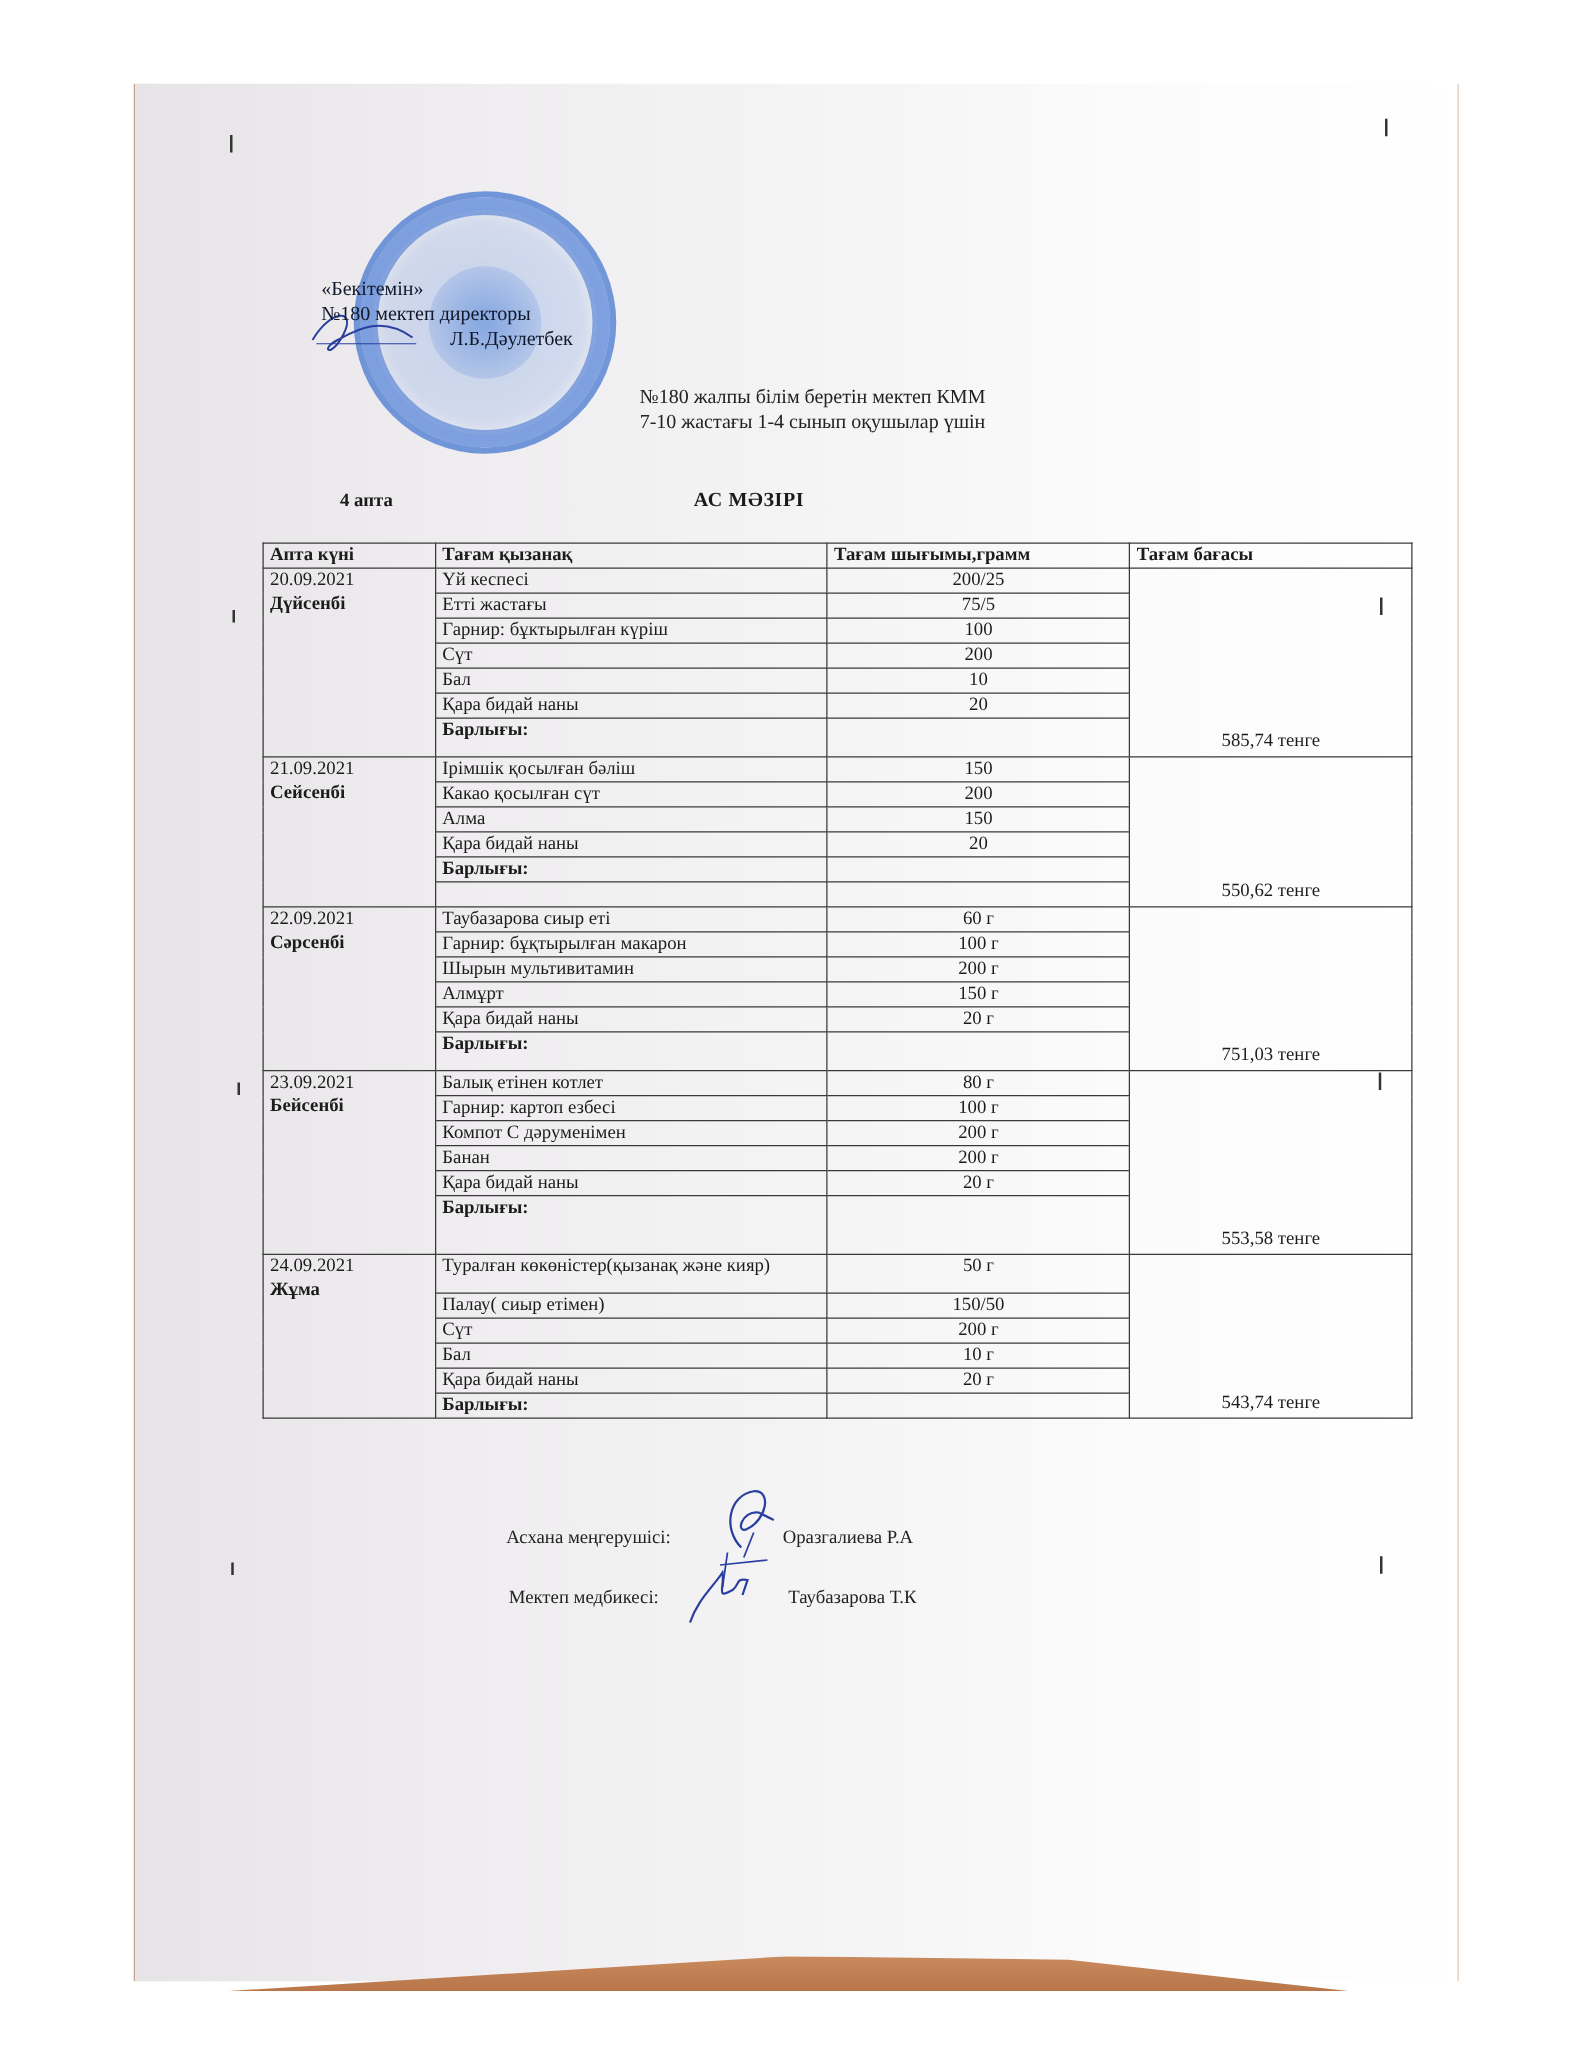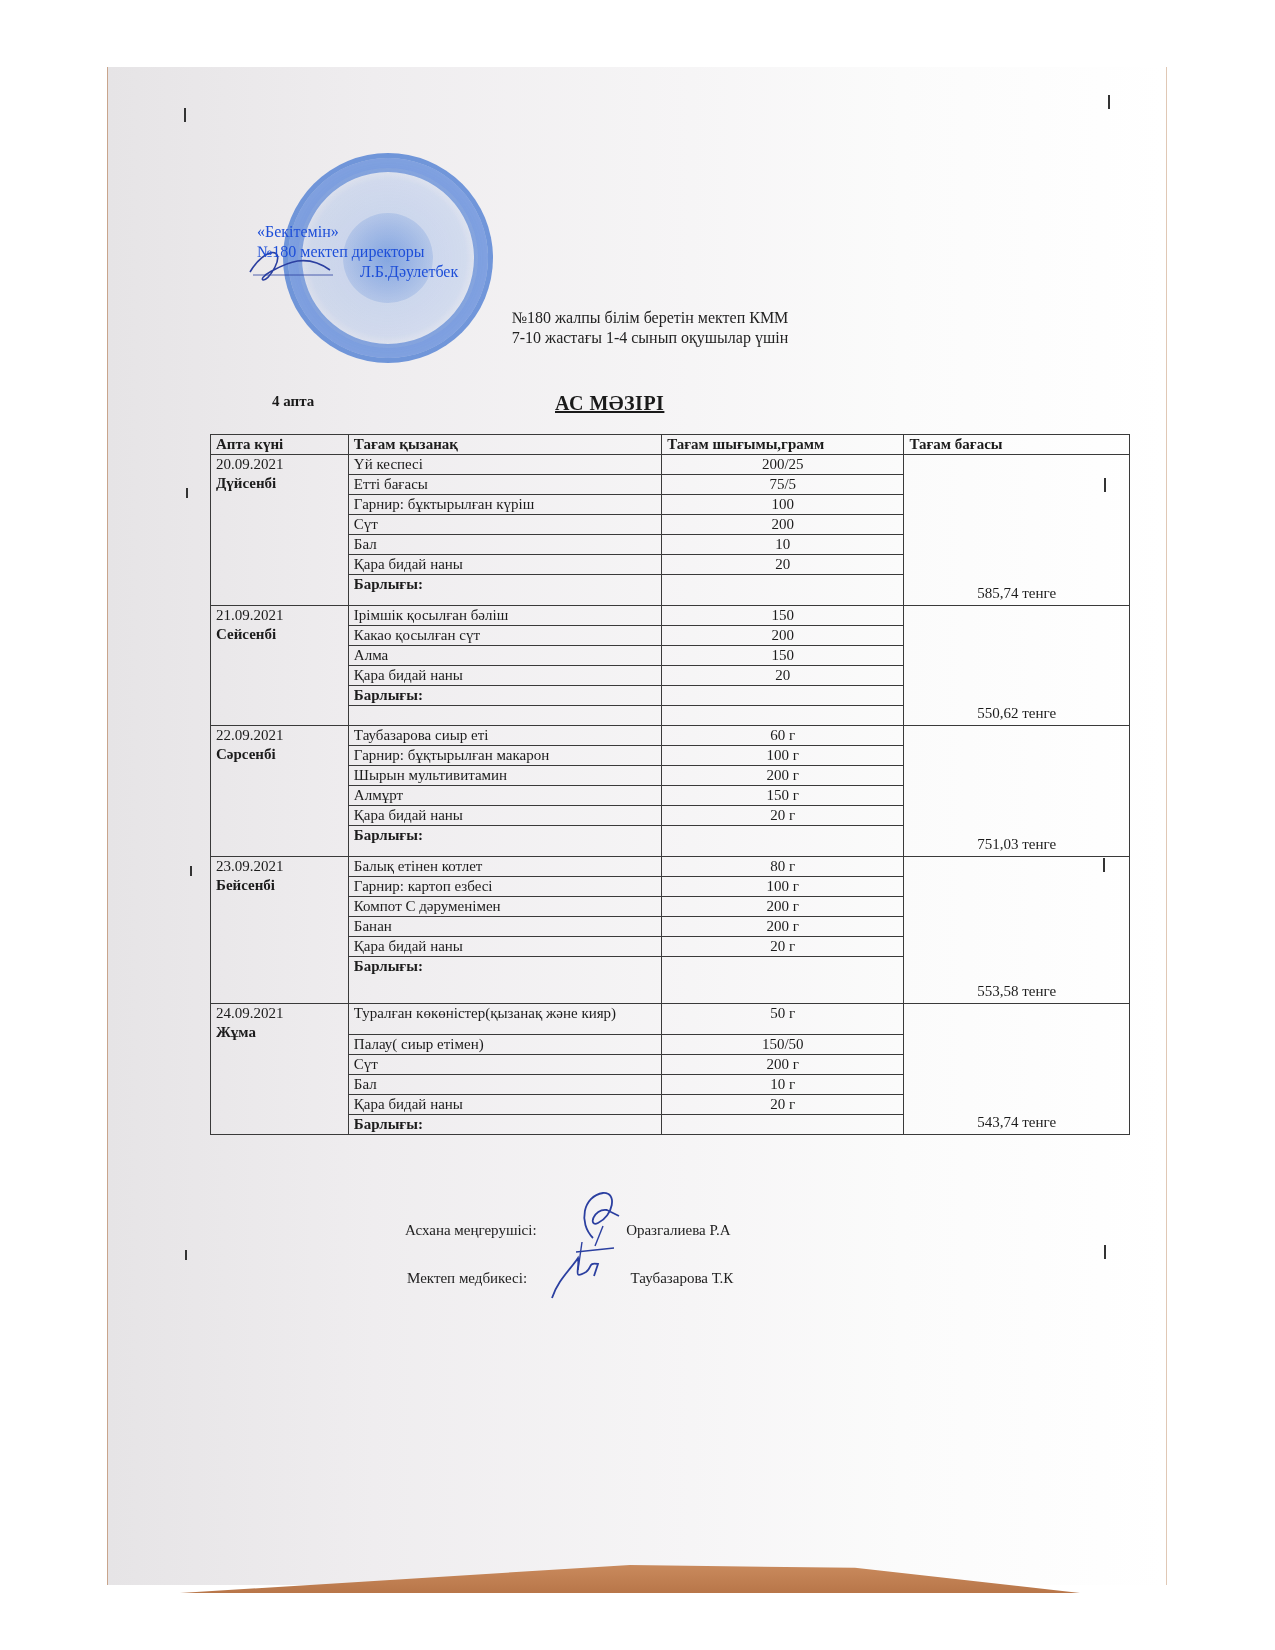--- a/index.html
+++ b/index.html
@@ -28,33 +28,33 @@
     box-shadow: inset 0 0 0 10px rgba(110,150,225,0.35), inset 0 0 0 14px rgba(70,120,210,0.6);
     background:radial-gradient(circle, rgba(120,160,230,0.35) 0%, rgba(120,160,230,0.25) 55%, rgba(255,255,255,0) 70%);
   }
   .stamp-inner {
     position:absolute; left:50%; top:50%; transform:translate(-50%,-50%);
     width:90px; height:90px; border-radius:50%;
     background:radial-gradient(circle, rgba(80,130,215,0.55) 0%, rgba(80,130,215,0.2) 70%);
   }
   .approve {
     position:absolute; left:257px; top:222px; font-size:16px; line-height:20px;
-    color:#1d4ed8;
+    color:#0f172a;
   }
   .approve div { white-space:nowrap; }
   .approve .name { padding-left:103px; }
   .sig-approve {
     position:absolute; left:245px; top:242px; width:90px; height:40px;
   }
   .header-block {
     position:absolute; left:420px; top:308px; width:460px; text-align:center;
     font-size:16px; line-height:20px; color:#222;
   }
   .week { position:absolute; left:272px; top:393px; font-size:15px;font-weight:bold; }
-  .menu-title { position:absolute; left:555px; top:392px; font-size:20px; font-weight:bold; letter-spacing:0.5px;text-decoration:underline; }
+  .menu-title { position:absolute; left:555px; top:392px; font-size:16px; font-weight:bold; letter-spacing:0.5px; }
 
   table.menu {
     position:absolute; left:210px; top:434px; width:920px;
     border-collapse:collapse; font-size:15px; color:#1c1c1c;
   }
   table.menu td, table.menu th {
     border:1px solid #3a3a3a; padding:0 5px; height:19px; line-height:19px;
     vertical-align:top; text-align:left;
   }
   table.menu th { font-weight:bold; }
@@ -131,21 +131,21 @@
       <tr>
         <td class="day" rowspan="7">
           <div>20.09.2021</div>
           <div class="dname">Дүйсенбі</div>
         </td>
         <td>Үй кеспесі</td>
         <td class="qty">200/25</td>
         <td class="price" rowspan="7">585,74 тенге</td>
       </tr>
       <tr>
-        <td>Етті бағасы</td>
+        <td>Етті жастағы</td>
         <td class="qty">75/5</td>
       </tr>
       <tr>
         <td>Гарнир: бұктырылған күріш</td>
         <td class="qty">100</td>
       </tr>
       <tr>
         <td>Сүт</td>
         <td class="qty">200</td>
       </tr>

